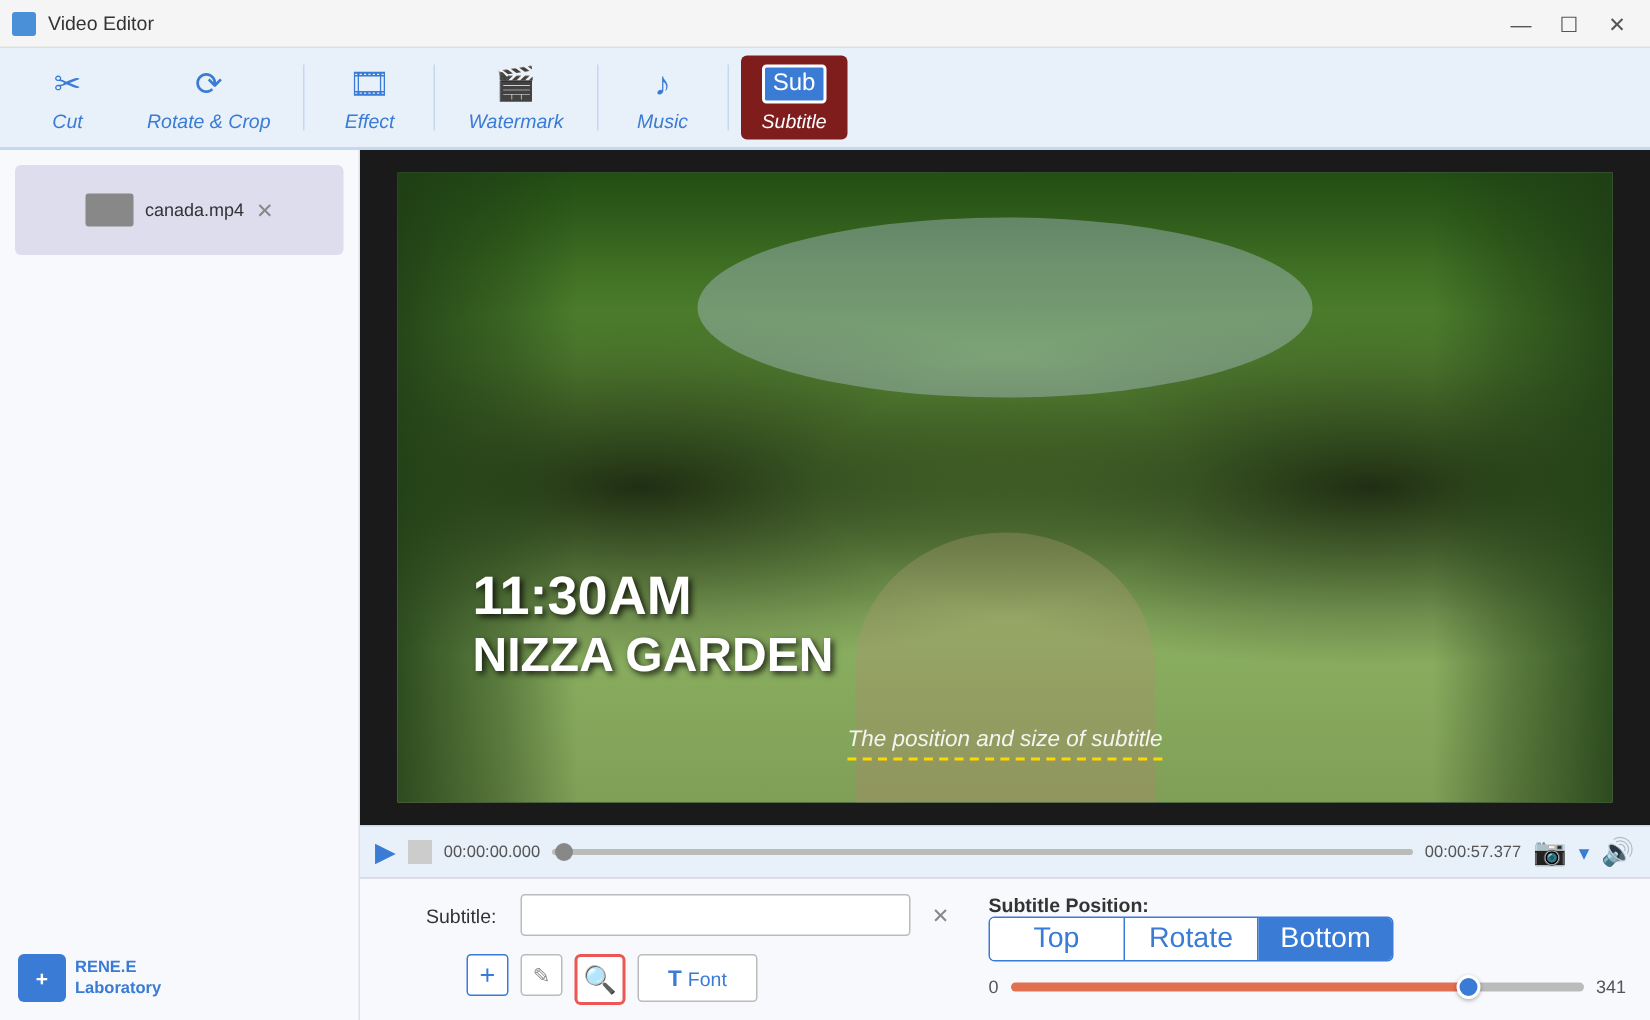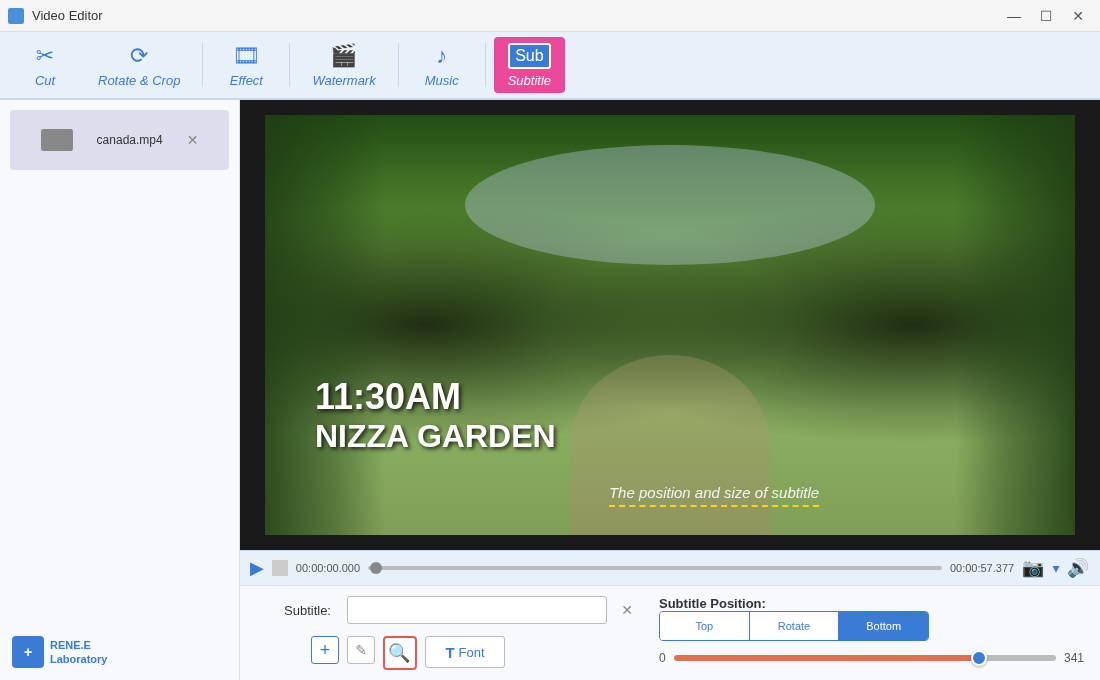--- a/index.html
+++ b/index.html
@@ -16,21 +16,21 @@
     .title-ctrl { width: 28px; height: 24px; border: none; background: transparent; cursor: pointer; font-size: 14px; color: #555; display: flex; align-items: center; justify-content: center; }
 
     
     .toolbar {
       display: flex; align-items: center; background: #e8f0fa; border-bottom: 2px solid #c5d8f0; height: 68px; padding: 0 10px; gap: 4px;
     }
     .tool-btn {
       display: flex; flex-direction: column; align-items: center; justify-content: center;
       padding: 6px 14px; border: none; background: transparent; cursor: pointer; color: #3a7bd5; gap: 4px; border-radius: 4px; min-width: 70px; height: 56px;
     }
-    .tool-btn.active { background: #ec4899; color: white; border-radius: 4px; }
+    .tool-btn.active { background: #7f1d1d; color: white; border-radius: 4px; }
     .tool-btn .icon { font-size: 22px; }
     .tool-btn .label { font-size: 13px; font-weight: 500; font-style: italic; }
     .tool-btn.active .label { color: white; }
 
     
     .main-area { display: flex; height: calc(680px - 32px - 68px); }
 
     
     .sidebar { width: 240px; background: #f7f9fc; border-right: 1px solid #dde; padding: 10px; }
 
@@ -48,21 +48,21 @@
         radial-gradient(ellipse at 20% 50%, rgba(0,0,0,0.7) 0%, transparent 40%),
         radial-gradient(ellipse at 80% 50%, rgba(0,0,0,0.7) 0%, transparent 40%),
         linear-gradient(to bottom, #2d5a1b 0%, #4a7c2a 15%, #5a8c35 30%, #6a9c40 50%, #8ab060 70%, #9aba6a 100%);
     }
     .video-overlay-text { position: absolute; bottom: 80px; left: 50px; color: white; }
     .video-time { font-size: 36px; font-weight: bold; color: white; text-shadow: 2px 2px 4px rgba(0,0,0,0.8); }
     .video-location { font-size: 32px; font-weight: bold; color: white; text-shadow: 2px 2px 4px rgba(0,0,0,0.8); }
     .subtitle-hint {
       position: absolute; bottom: 28px; left: 50%; transform: translateX(-50%);
       color: rgba(255,255,255,0.9); font-size: 15px; font-style: italic;
-      border-bottom: 2px dashed #ffd700; padding-bottom: 4px; margin-left: 44px;
+      border-bottom: 2px dashed #ffd700; padding-bottom: 4px;
     }
 
     
     .playback-bar { background: #e8f0fa; padding: 6px 10px; display: flex; align-items: center; gap: 8px; border-top: 1px solid #c5d8f0; }
     .play-btn { background: none; border: none; cursor: pointer; color: #3a7bd5; font-size: 18px; }
     .stop-btn { background: #ccc; border: none; cursor: pointer; width: 16px; height: 16px; }
     .seek-bar { flex: 1; height: 4px; background: #bbb; border-radius: 2px; position: relative; }
     .seek-handle { position: absolute; left: 2px; top: -4px; width: 12px; height: 12px; background: #888; border-radius: 50%; }
     .time-start { font-size: 11px; color: #555; }
     .time-end { font-size: 11px; color: #555; }
@@ -95,21 +95,21 @@
       width: 80px; height: 32px; border: 1px solid #bbb; border-radius: 3px;
       background: white; color: #3a7bd5; font-size: 13px; cursor: pointer; display: flex; align-items: center; justify-content: center; gap: 4px;
     }
 
     
     .position-section { flex: 1; }
     .position-label { font-size: 13px; color: #333; font-weight: 600; margin-bottom: 0; }
     .position-btns { display: flex; gap: 0; border: 1px solid #3a7bd5; border-radius: 4px; overflow: hidden; width: 270px; }
     .pos-btn {
       flex: 1; height: 28px; border: none; background: white; color: #3a7bd5;
-      font-size: 11px; cursor: pointer; border-right: 1px solid #3a7bd5;
+      font-size: 19px; cursor: pointer; border-right: 1px solid #3a7bd5;
     }
     .pos-btn:last-child { border-right: none; }
     .pos-btn.active { background: #3a7bd5; color: white; }
     .slider-row { display: flex; align-items: center; gap: 8px; margin-top: 10px; }
     .slider-min { font-size: 12px; color: #555; }
     .slider-max { font-size: 12px; color: #555; }
     .slider-track { flex: 1; height: 6px; background: linear-gradient(to right, #e07050 0%, #e07050 80%, #bbb 80%); border-radius: 3px; position: relative; cursor: pointer; }
     .slider-thumb { position: absolute; right: 18%; top: -5px; width: 16px; height: 16px; background: #3a7bd5; border-radius: 50%; border: 2px solid white; box-shadow: 0 1px 3px rgba(0,0,0,0.3); }
 
     
@@ -166,21 +166,21 @@
   <div class="divider"></div>
   <button class="tool-btn active">
     <span class="icon" style="font-size:16px; background:#3a7bd5; color:white; border:2px solid white; padding:2px 5px; border-radius:3px;">Sub</span>
     <span class="label">Subtitle</span>
   </button>
 </div>
 
 <div class="main-area">
 
   <div class="sidebar">
-    <div style="width:100%; height:60px; background:#dde; border-radius:4px; display:flex; align-items:center; justify-content:center; gap:24px;">
+    <div style="width:100%; height:60px; background:#dde; border-radius:4px; display:flex; align-items:center; justify-content:center; gap:8px;">
       <div style="width:32px;height:22px;background:#888;border-radius:2px;"></div>
       <span style="font-size:12px;color:#333;">canada.mp4</span>
       <button style="background:none;border:none;cursor:pointer;color:#888;font-size:14px;">✕</button>
     </div>
   </div>
 
   <div class="video-section">
 
     <div class="video-container">
       <div class="video-preview">

